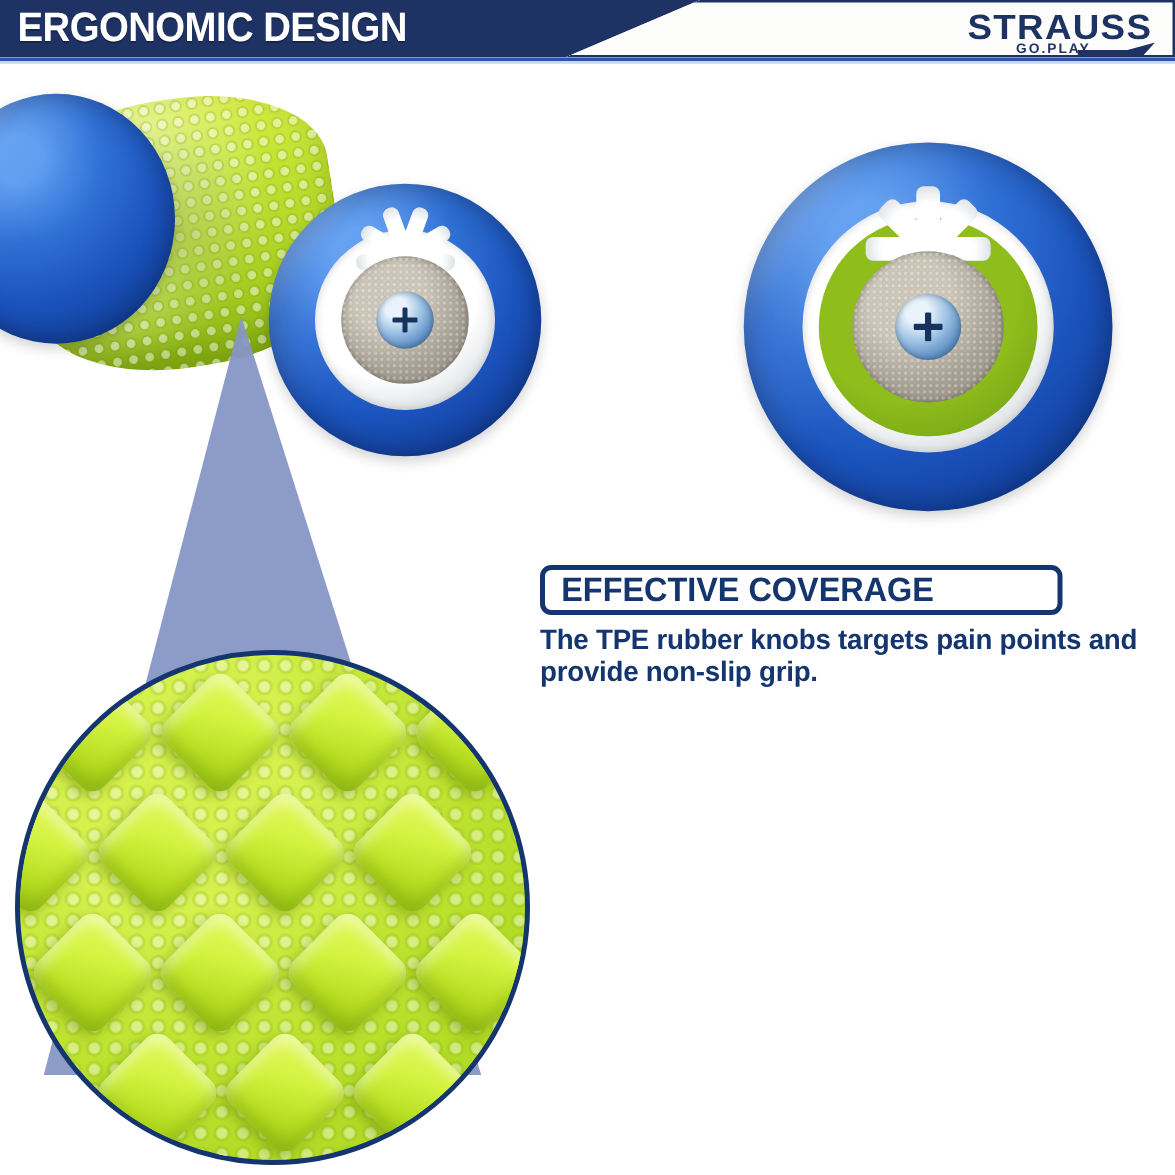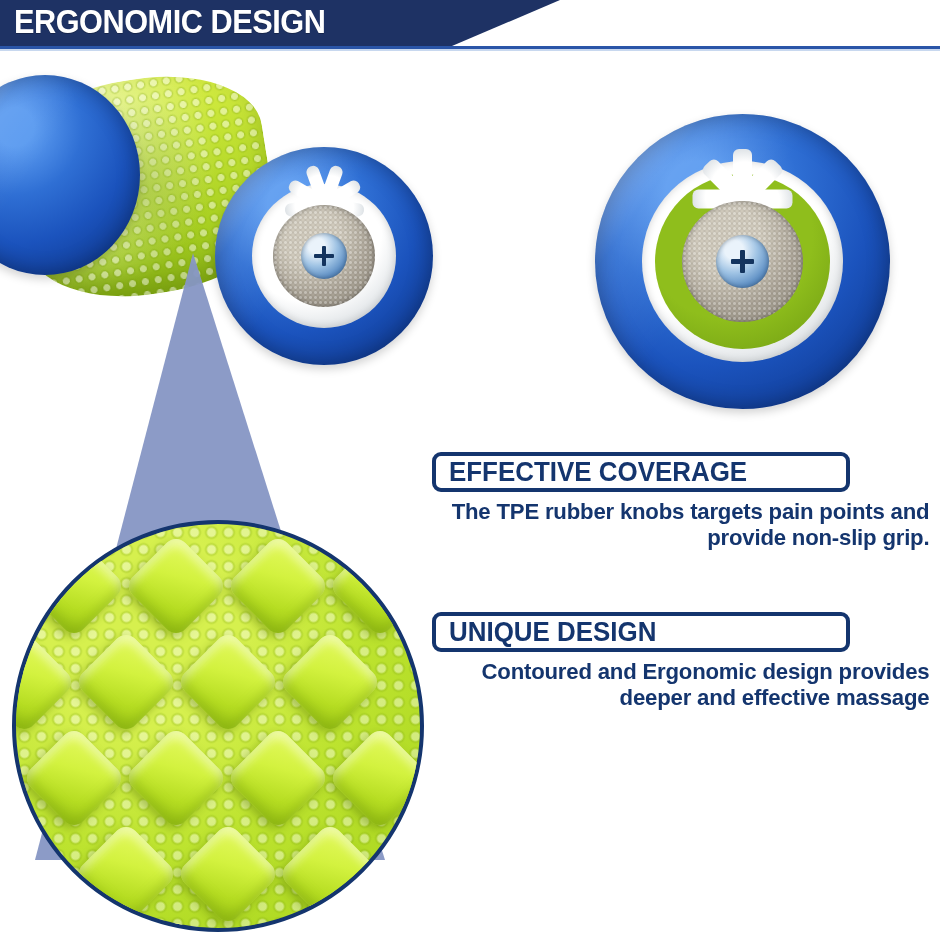--- a/index.html
+++ b/index.html
@@ -157,21 +157,21 @@
   .knob{
     position:absolute;width:74px;height:74px;
     background:linear-gradient(150deg,#e6fa63 0%, #d3f23f 40%, #b6dd22 72%, #9ac415 100%);
     border-radius:13px;
     transform:rotate(45deg);
     box-shadow:0 5px 10px rgba(90,125,5,0.42), inset -5px -7px 12px rgba(110,150,10,0.35), inset 5px 6px 10px rgba(255,255,255,0.45);
   }
 
   
   #features{position:absolute;left:432px;top:452px;width:500px;height:480px;}
-  .feature{position:absolute;left:0;width:418px;text-align:right;}
+  .feature{position:absolute;left:0;width:418px;}
   .f-box{
     box-sizing:border-box;
     border:4px solid #14356e;
     border-radius:9px;
     height:40px;
     background:#ffffff;
     display:flex;align-items:center;
     padding-left:13px;
     overflow:hidden;
   }
@@ -192,20 +192,29 @@
 </style>
 </head>
 <body>
 
 <div id="page">
 
   <div id="header">
     <div id="header-navy"></div>
     <div id="header-title">ERGONOMIC DESIGN</div>
 
+    <div id="header-panel">
+      <div id="logo">
+        <div id="logo-word">STRAUSS</div>
+        <div id="logo-tag">GO.PLAY.</div>
+        <svg id="logo-swoosh" viewBox="0 0 62 13">
+          <path d="M0 11 L52 11 L62 0 L40 6 L0 6 Z" fill="#1e3264"></path>
+        </svg>
+      </div>
+    </div>
   </div>
   <div id="header-underline"></div>
   <div id="header-underline2"></div>
 
   <div id="photo">
 
     <div class="roller-wrap">
       <div class="roller-body"></div>
       <div class="roller-waist"></div>
 
@@ -286,22 +295,16 @@
 
   <div id="features">
 
     <div class="feature" style="top:0px;">
       <div class="f-box">
         <span class="f-title">EFFECTIVE COVERAGE</span>
       </div>
       <div class="f-body">The TPE rubber knobs targets pain points and provide non-slip grip.</div>
     </div>
 
-    <div class="feature" style="top:160px;">
-      <div class="f-box">
-        <span class="f-title">UNIQUE DESIGN</span>
-      </div>
-      <div class="f-body">Contoured and Ergonomic design provides deeper and effective massage</div>
-    </div>
 
 
   </div>
 </div>
 
 </body></html>

